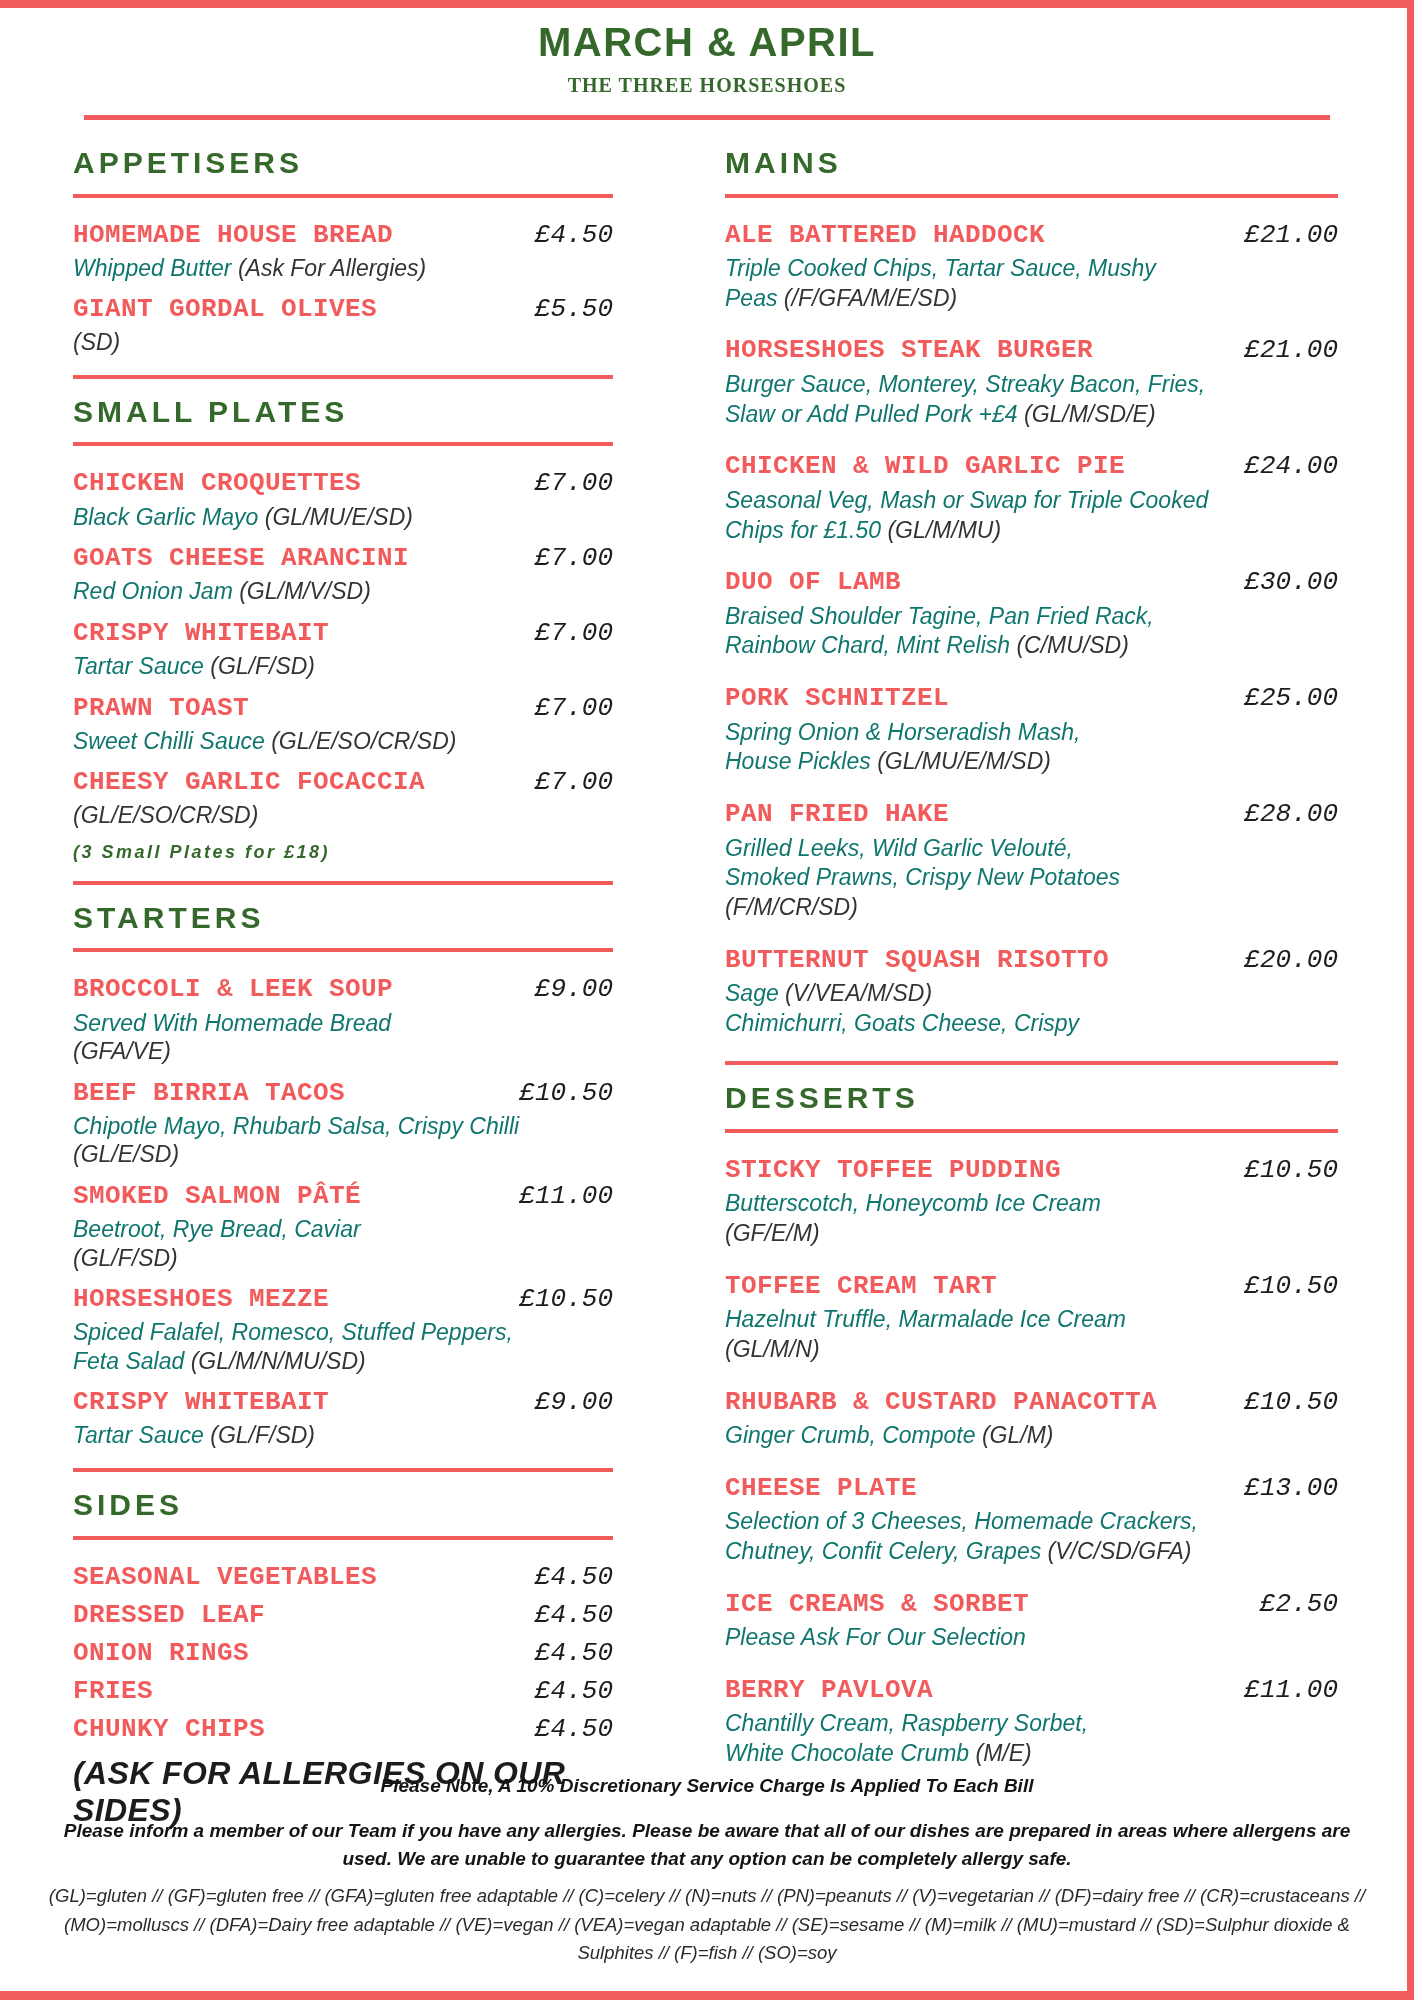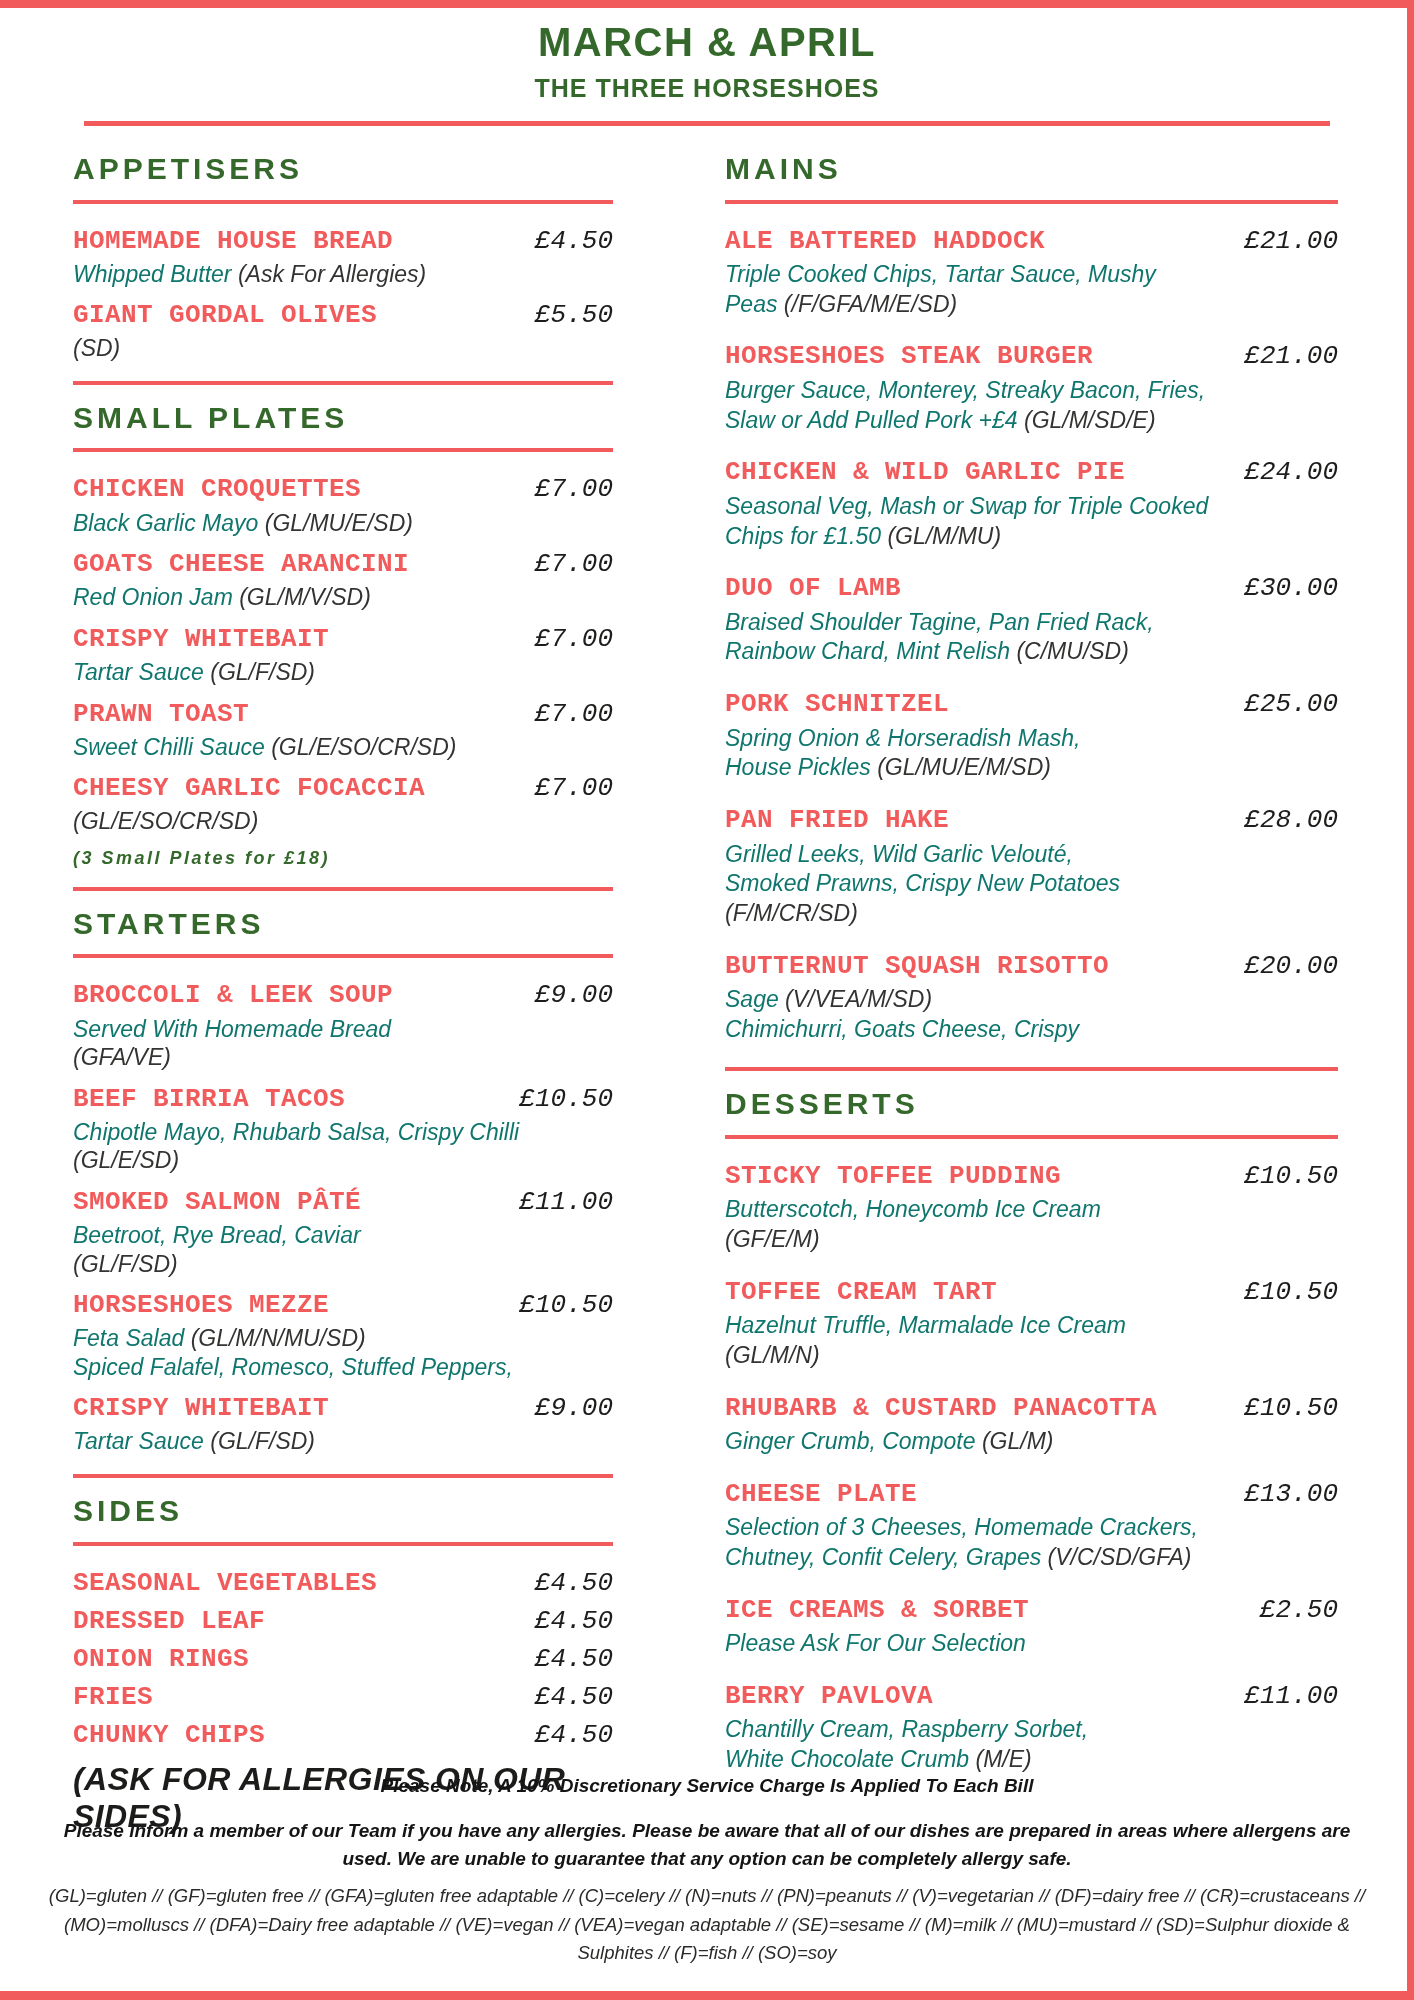--- a/index.html
+++ b/index.html
@@ -15,21 +15,21 @@
     font-family: "Liberation Sans", sans-serif;
     color: var(--ink);
     overflow: hidden;
   }
   .frame-top    { position:absolute; top:0; left:0; right:0; height:8px; background:var(--red); }
   .frame-right  { position:absolute; top:0; bottom:0; right:0; width:7px; background:var(--red); }
   .frame-bottom { position:absolute; bottom:0; left:0; right:0; height:9px; background:var(--red); }
 
   .header { text-align:center; padding-top:20px; }
   .title    { font-size:40px; font-weight:bold; color:var(--green); letter-spacing:1.5px; line-height:1.1; }
-  .subtitle { font-size:25px; font-weight:bold; color:var(--green); letter-spacing:1px; margin-top:10px; }
+  .subtitle { font-size:20px; font-weight:bold; color:var(--green); letter-spacing:1px; margin-top:10px;font-family:Liberation Serif, serif; }
   .header-rule { height:5px; background:var(--red); margin:18px 84px 0; }
 
   .menu { display:flex; margin:26px 76px 0 73px; }
   .col-left  { width:540px; margin-right:112px; flex:none; }
   .col-right { width:613px; flex:none; }
 
   .section-divider { height:4px; background:var(--red); margin:18px 0 16px; }
   .section-title { font-size:30px; font-weight:bold; color:var(--green); letter-spacing:4px; line-height:1.15; }
   .section-underline { height:4px; background:var(--red); margin:13px 0 22px; }
 
@@ -181,22 +181,22 @@
             <div class="desc-line"><span class="d-bold">Beetroot, Rye Bread, Caviar</span></div>
             <div class="desc-line"><span class="d-light">(GL/F/SD)</span></div>
           </div>
         </div>
         <div class="item">
           <div class="item-row">
             <span class="item-name">HORSESHOES MEZZE</span>
             <span class="item-price">£10.50</span>
           </div>
           <div class="desc">
+            <div class="desc-line"><span class="d-bold">Spiced Falafel, Romesco, Stuffed Peppers,</span></div>
             <div class="desc-line"><span class="d-bold">Feta Salad </span><span class="d-light">(GL/M/N/MU/SD)</span></div>
-            <div class="desc-line"><span class="d-bold">Spiced Falafel, Romesco, Stuffed Peppers,</span></div>
           </div>
         </div>
         <div class="item">
           <div class="item-row">
             <span class="item-name">CRISPY WHITEBAIT</span>
             <span class="item-price">£9.00</span>
           </div>
           <div class="desc">
             <div class="desc-line"><span class="d-bold">Tartar Sauce </span><span class="d-light">(GL/F/SD)</span></div>
           </div>

